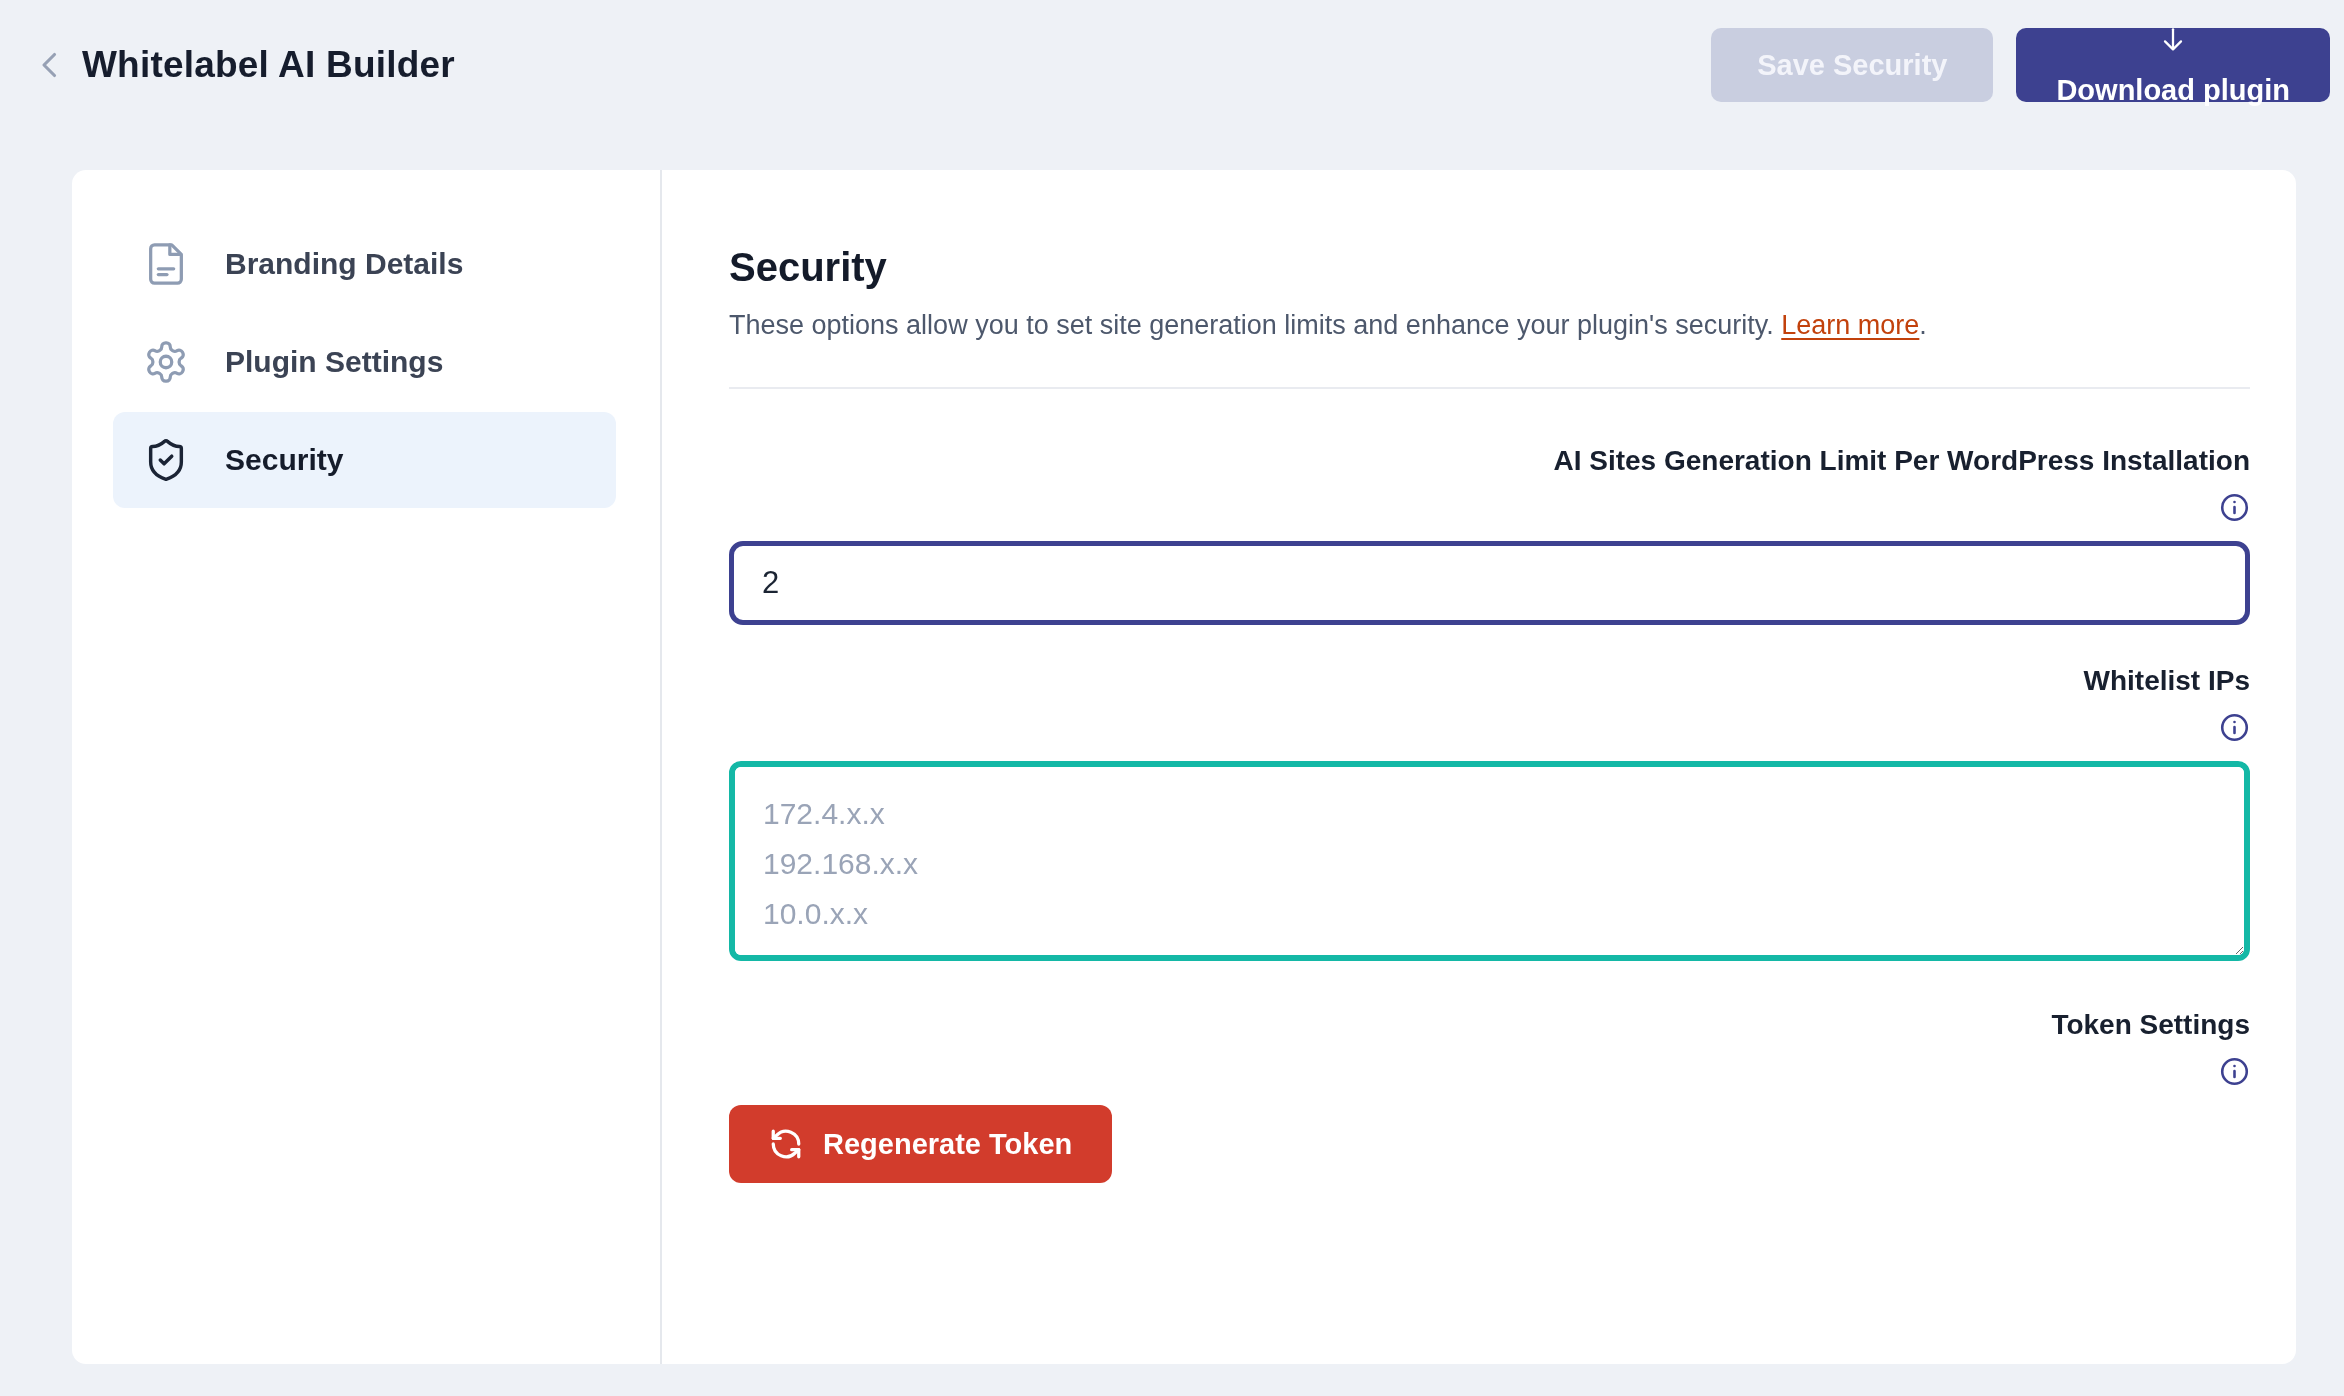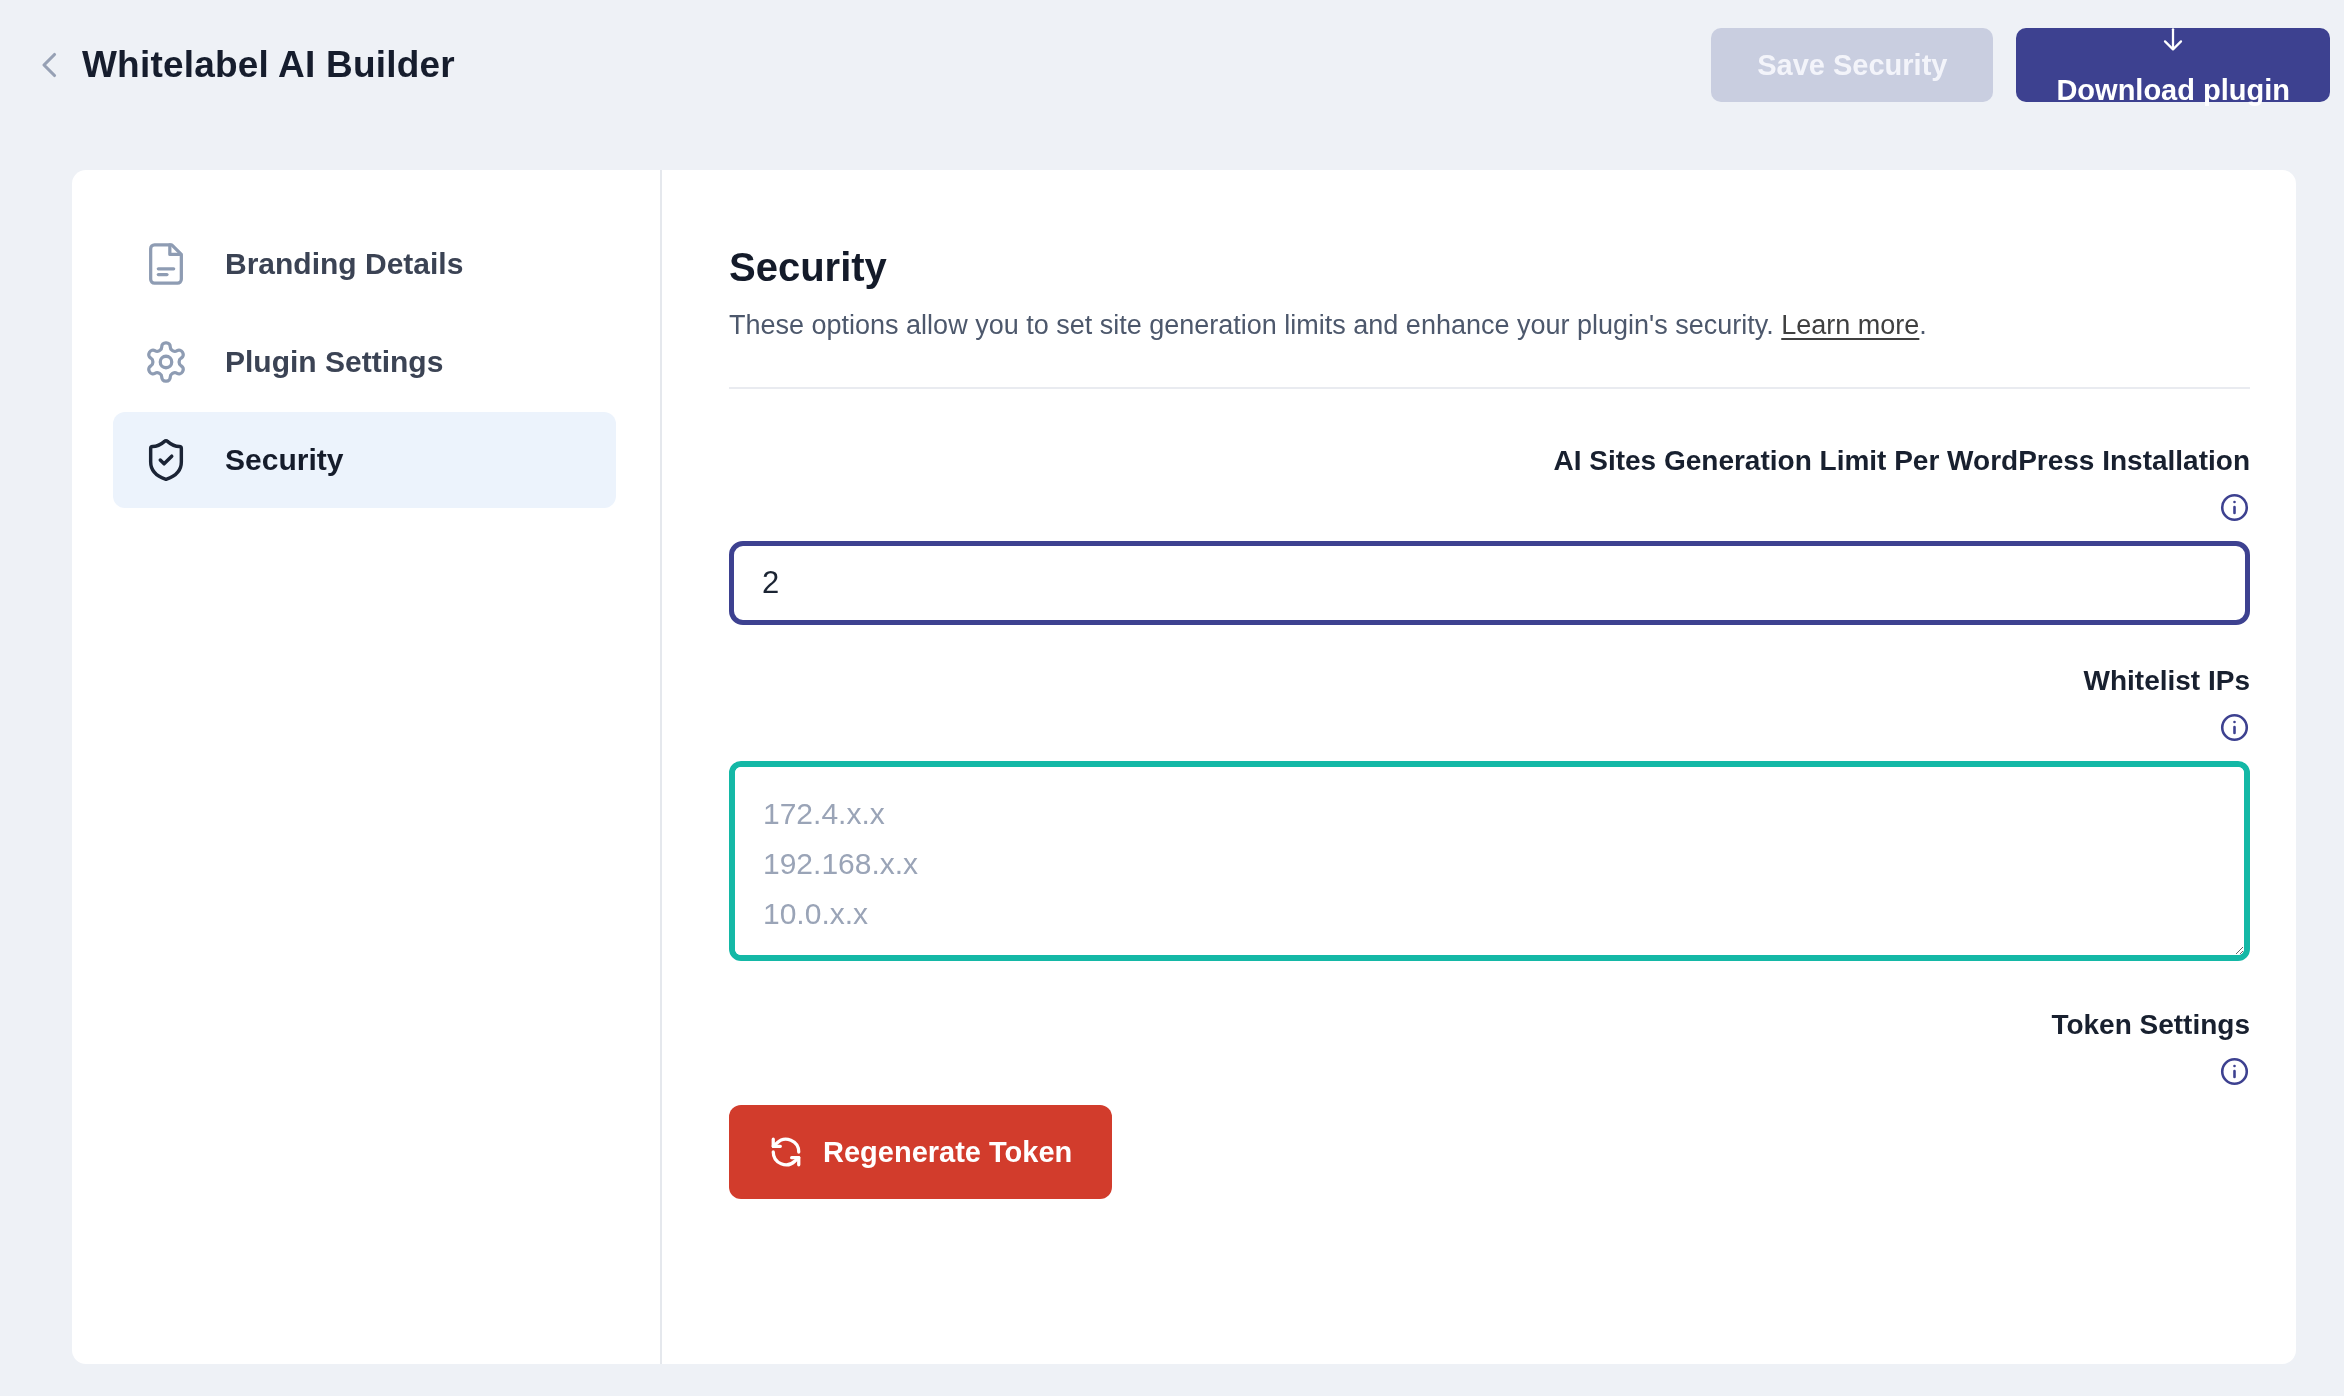--- a/index.html
+++ b/index.html
@@ -51,21 +51,21 @@
   }
   .nav-item svg { width:46px; height:46px; flex:none; }
   .nav-item.active { background:#ecf3fc; color:#151c2b; }
 
   .v-divider { width:2px; background:#e5e8ed; flex:none; }
 
   
   .main { flex:1; padding:75px 46px 0 67px; }
   .page-heading { font-size:40px; font-weight:700; color:#141b2a; }
   .page-desc { margin-top:20px; font-size:27px; color:#4d586c; }
-  .page-desc a { color:#404040; text-decoration:underline; text-underline-offset:4px; cursor:pointer; }
+  .page-desc a { color:#c2410c; text-decoration:underline; text-underline-offset:4px; cursor:pointer; }
   .rule { border:none; border-top:2px solid #e9ebf0; margin-top:46px; }
 
   .field-label {
     margin-top:56px; font-size:28px; font-weight:700; color:#18202f;
     display:flex; align-items:flex-end; gap:15px;flex-direction:column;
   }
   .field-label.tight { margin-top:40px; }
   .field-label.token { margin-top:48px; }
   .info-icon { display:inline-flex; cursor:pointer; }
   .info-icon svg { width:31px; height:31px; }
@@ -78,21 +78,21 @@
   }
   .ips-textarea {
     margin-top:18px; width:100%; height:200px;
     border:6px solid #14b8a6; border-radius:12px;
     font-family:inherit; font-size:30px; line-height:50px; color:#1b2433;
     padding:22px 28px; outline:none; display:block; resize:both;
   }
   .limit-input::placeholder, .ips-textarea::placeholder { color:#9aa4b7; }
 
   .btn-regenerate {
-    margin-top:18px; height:94px; padding:0 40px;
+    margin-top:18px; height:78px; padding:0 40px;
     background:#d23c2c; color:#ffffff; border:none; border-radius:12px;
     font-family:inherit; font-size:29px; font-weight:600;
     display:flex; align-items:center; gap:20px; cursor:pointer;
   }
   .btn-regenerate svg { width:34px; height:34px; }
 </style>
 </head>
 <body>
 
 <div class="header">

